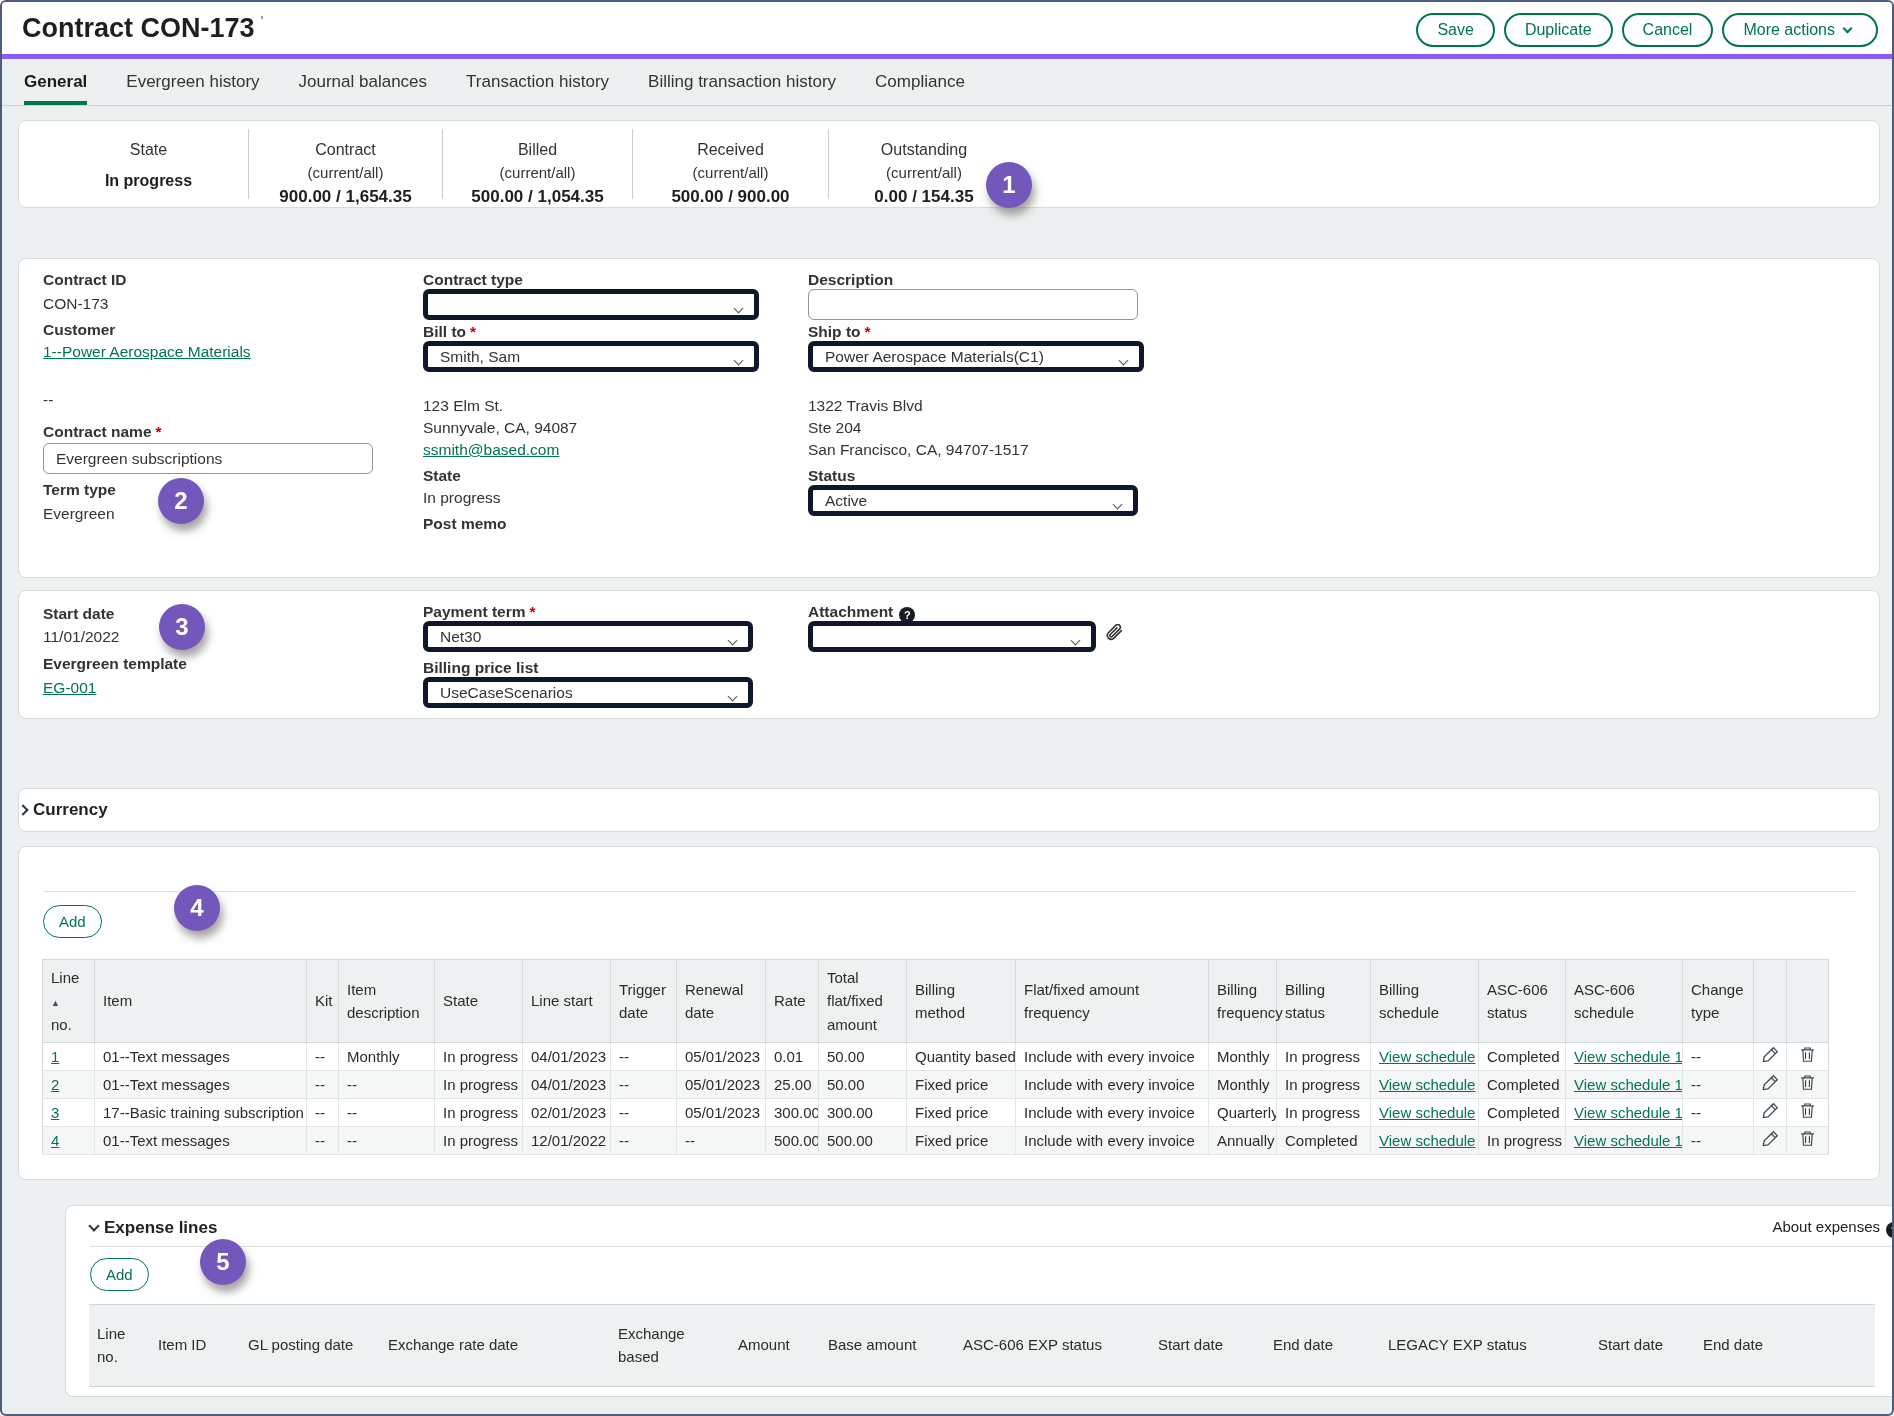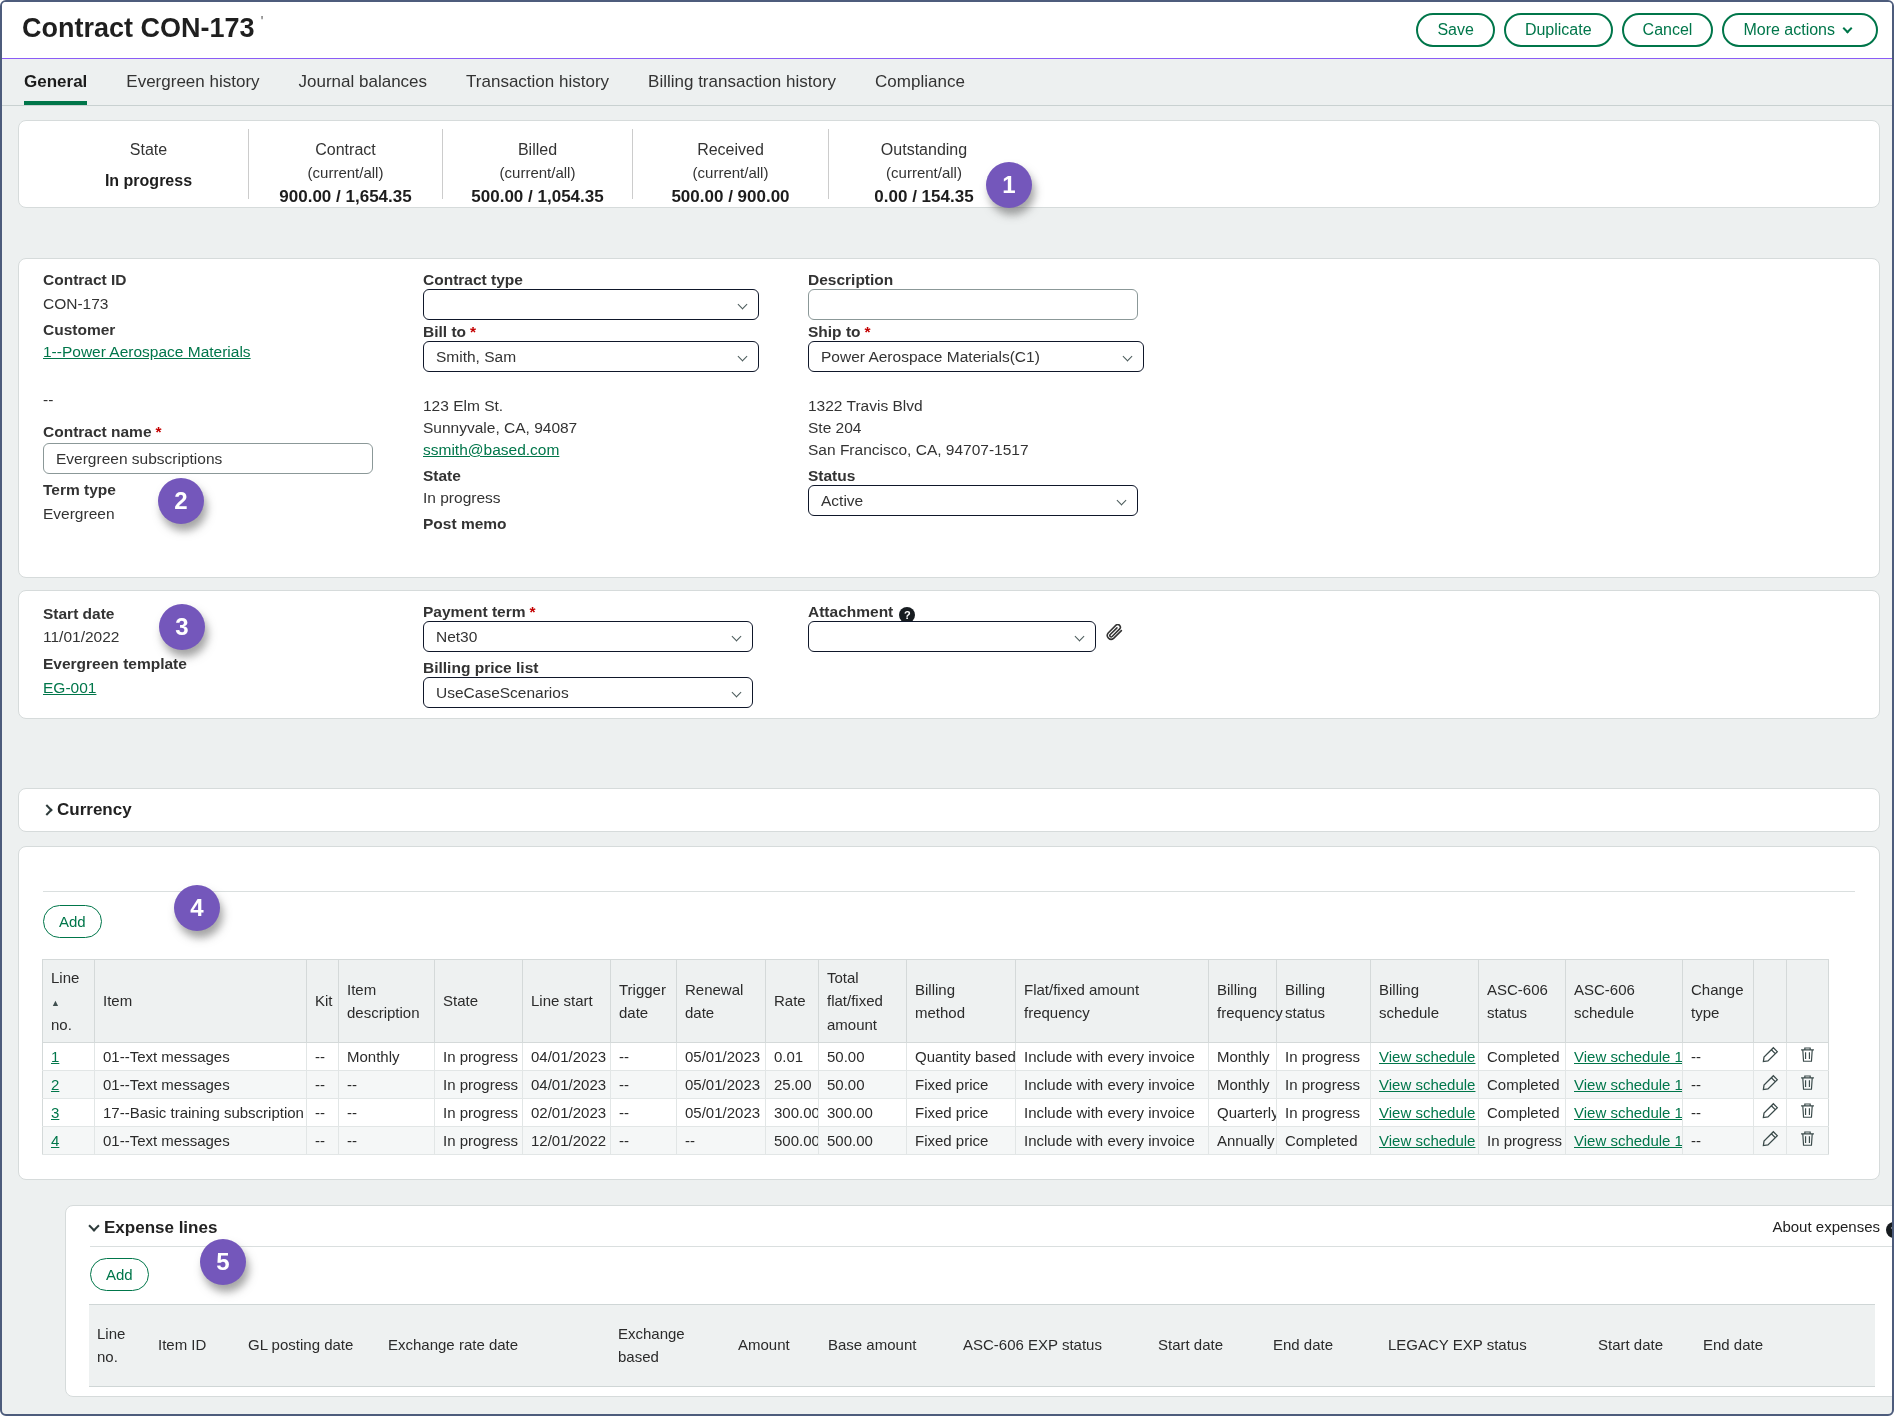--- a/index.html
+++ b/index.html
@@ -3,21 +3,21 @@
 <meta charset="utf-8">
 <style>
   html,body{margin:0;padding:0;background:#fff;}
   *{box-sizing:border-box;}
   .page{
     position:relative;width:1894px;height:1416px;
     border:2px solid #4d5c7c;border-radius:6px;overflow:hidden;
     background:#edf0f0;font-family:"Liberation Sans",sans-serif;color:#2b2b2b;
   }
   
-  .hdr{position:absolute;top:0;left:0;right:0;height:57px;background:#fff;border-bottom:1px solid #8b5cf6;}
+  .hdr{position:absolute;top:0;left:0;right:0;height:57px;background:#fff;border-bottom:5px solid #8b5cf6;}
   .hdr-title{position:absolute;left:20px;top:11px;font-size:27px;font-weight:bold;color:#1f1f1f;}
   .title-mark{font-size:13px;color:#8a8a8a;vertical-align:top;margin-left:6px;}
   .btn-row{position:absolute;right:14px;top:11px;display:flex;gap:9px;}
   .pill{height:34px;padding:0 19px;border:2px solid #00764a;border-radius:18px;background:#fff;
         color:#00764a;font-size:16px;font-family:"Liberation Sans",sans-serif;cursor:pointer;
         display:flex;align-items:center;gap:9px;}
   
   .tabbar{position:absolute;top:57px;left:0;right:0;height:47px;display:flex;gap:39px;
           padding-left:22px;border-bottom:1px solid #c9d1d1;background:#edf0f0;}
   .tab{display:flex;align-items:center;height:100%;font-size:17px;color:#333;cursor:pointer;
@@ -39,21 +39,21 @@
   .stat .val{font-size:17px;font-weight:bold;color:#1d1d1d;margin-top:6px;}
   .stat .stateval{font-size:16px;font-weight:bold;color:#1d1d1d;margin-top:13px;}
   .vdiv{width:1px;background:#ccc;align-self:center;height:70px;}
   
   .flab{position:absolute;font-size:15.5px;font-weight:bold;color:#333;white-space:nowrap;}
   .fval{position:absolute;font-size:15.5px;color:#333;white-space:nowrap;}
   .req{color:#c40000;font-weight:bold;margin-left:4px;}
   .glink{color:#00764a;text-decoration:underline;cursor:pointer;}
   .fld{position:absolute;height:31px;border:1px solid #8b9898;border-radius:6px;background:#fff;
        font-size:15.5px;color:#333;padding:0 12px;font-family:"Liberation Sans",sans-serif;}
-  .sel{display:flex;align-items:center;cursor:pointer;position:absolute;height:31px;border:1px solid #0f172a;
+  .sel{display:flex;align-items:center;cursor:pointer;position:absolute;height:31px;border:5px solid #0f172a;
        border-radius:6px;background:#fff;font-size:15.5px;color:#333;padding:0 28px 0 12px;}
   .sel-chev{position:absolute;right:12px;top:11px;width:7px;height:7px;border-right:1.6px solid #4a5a5a;
             border-bottom:1.6px solid #4a5a5a;transform:rotate(45deg);}
   .chev{display:inline-block;width:8px;height:8px;border-right:2px solid #2e3b3b;border-bottom:2px solid #2e3b3b;
         transform:rotate(-45deg);margin:0 6px 1px 0;}
   .chev.down{transform:rotate(45deg);margin-bottom:3px;}
   .chev.green{border-color:#00764a;width:7px;height:7px;}
   .qmark{display:inline-flex;align-items:center;justify-content:center;width:16px;height:16px;border-radius:50%;
          background:#171c20;color:#fff;font-size:11px;font-weight:bold;margin-left:6px;vertical-align:-2px;}
   
@@ -211,21 +211,21 @@
         <span class="sel-chev"></span>
       </div>
     <span class="clip-icon" style="left:1086px;top:33px">
       <svg width="22" height="24" viewBox="0 0 18 20">
           <path d="M13.5 5.5 L7 12 a3.2 3.2 0 0 1 -4.5 -4.5 L9 1 a2.2 2.2 0 0 1 3.1 3.1 L5.8 10.4 a1.1 1.1 0 0 1 -1.6 -1.6 L9.8 3.2" fill="none" stroke="#333" stroke-width="1.3" stroke-linecap="round"></path>
         </svg>
     </span>
   </div>
 
 
-  <div class="panel p-cur" style="display:flex;align-items:center;padding-left:24px">
+  <div class="panel p-cur" style="display:flex;align-items:center;">
     <span class="chev"></span>
     <span class="sec-title">Currency</span>
   </div>
 
   <div class="panel p-lines">
     <div class="sec-hr" style="top:44px"></div>
     <button class="addbtn" style="top:58px">Add</button>
     <table class="cl" style="top:112px">
       <colgroup>
         <col style="width:52px">

